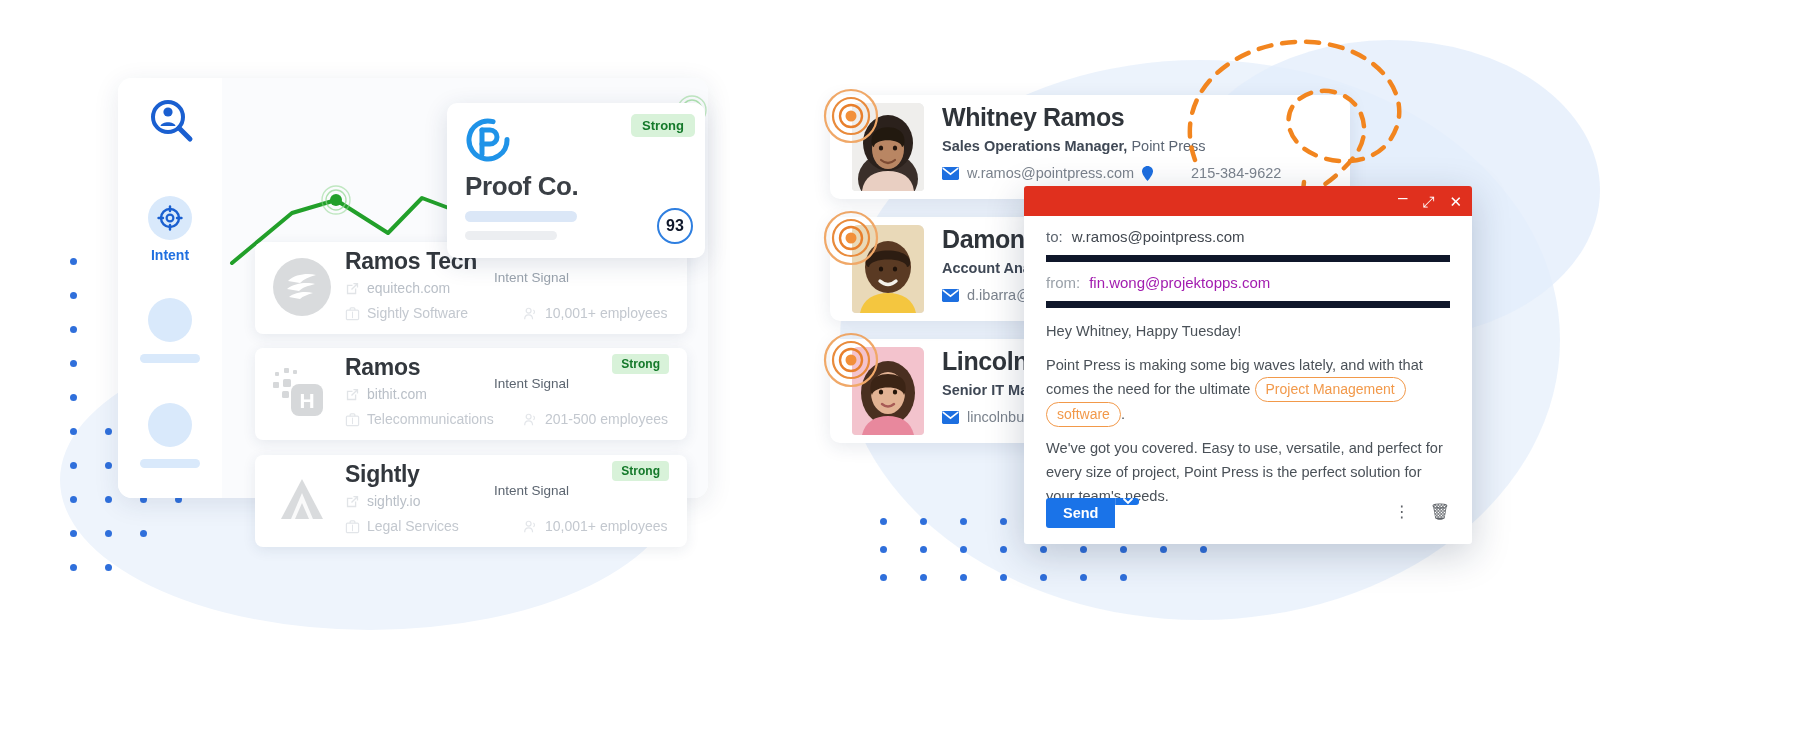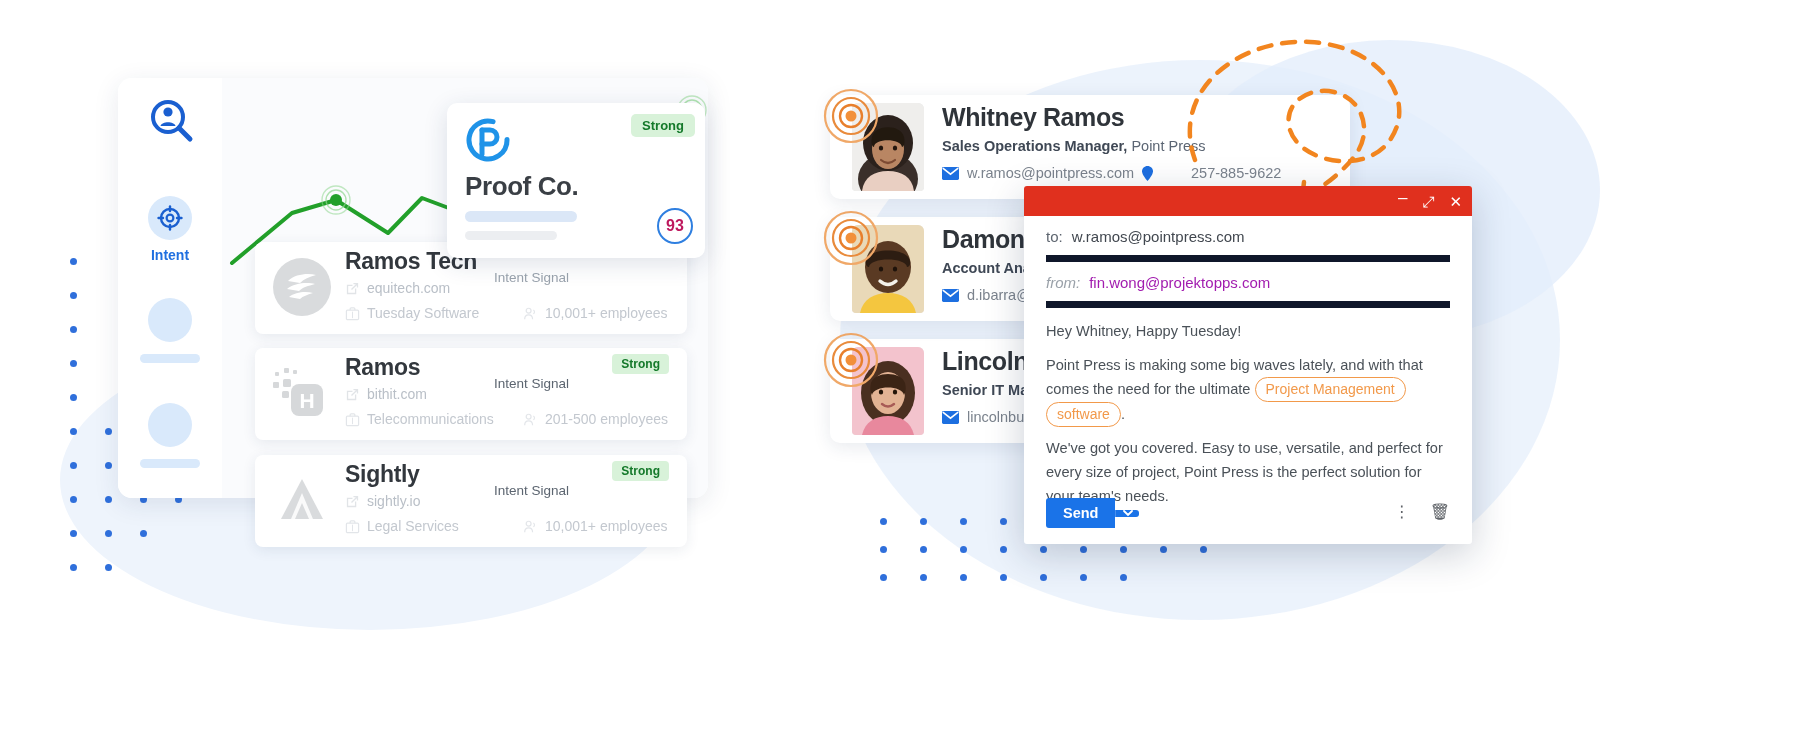--- a/index.html
+++ b/index.html
@@ -80,21 +80,21 @@
   .proof-bar1 { position:absolute; left:18px; top:108px; width:112px; height:11px; border-radius:6px; background:#dbe7f7; }
   .proof-bar2 { position:absolute; left:18px; top:128px; width:92px;  height:9px;  border-radius:6px; background:#eceef1; }
   .badge-strong {
     position:absolute; right:10px; top:11px;
     background:#d8f2d9; color:#14792a; font-size:13px; font-weight:700;
     padding:4px 11px; border-radius:5px;
   }
   .score-circle {
     position:absolute; right:12px; bottom:14px;
     width:36px; height:36px; border-radius:50%;
-    border:2px solid #2f7fe0; color:#be185d;
+    border:2px solid #2f7fe0; color:#0f172a;
     display:flex; align-items:center; justify-content:center;
     font-size:16px; font-weight:600;
   }
 
   
   .company-row {
     position:absolute; left:255px; width:432px; height:92px;
     background:#fff; border-radius:8px;
     box-shadow:0 3px 14px rgba(30,50,90,.09);
     z-index:5;
@@ -181,40 +181,40 @@
     display:flex; align-items:center; gap:15px; color:#fff;
   }
   .win-btns span { font-size:15px; line-height:1; cursor:default; }
   .wb-min { font-size:17px !important; position:relative; top:-4px; }
 
   .field {
     margin:0 22px; padding:12px 0 10px; border-bottom:7px solid #0f172a;
     font-size:15px; display:flex; align-items:flex-start; gap:9px;
   }
   .f-label { color:#5d656f; }
-  .f-label.grey { color:#9aa1a9;font-style:italic; }
+  .f-label.grey { color:#9aa1a9; }
   .f-value { color:#41474f; }
   .f-value.grey { color:#a21caf; }
 
   .body-txt {
     margin:0 22px; padding-top:12px;
     font-size:14.6px; line-height:1.62; color:#4a5158;
   }
   .body-txt p { margin-bottom:10px; }
   .tag {
     display:inline-block; border:1.4px solid #f2994a; color:#f2994a;
     border-radius:13px; padding:1px 10px; font-size:14px;
     line-height:1.5; white-space:nowrap;
   }
 
   .compose-foot {
     position:absolute; left:0; right:0; bottom:0; height:54px;
   }
   .send-wrap {
-    position:absolute; left:22px; top:8px; display:flex; align-items:center;
+    position:absolute; left:22px; top:8px; display:flex; align-items:flex-start;
   }
   .send-btn {
     background:#1a73e8; color:#fff; font-size:14.5px; font-weight:700;
     border:none; padding:7px 17px; border-radius:3px 0 0 3px; cursor:pointer;
   }
   .send-caret {
     background:#1a73e8; border-left:1px solid #4a90ee;
     border-radius:0 3px 3px 0; width:24px;
     display:flex; align-items:center; justify-content:center; cursor:pointer;
   }
@@ -351,21 +351,21 @@
         <path d="M9 2h5v5h-1.4V4.4L7.4 9.6 6.4 8.6l5.2-5.2H9z" fill="#c9ced5"></path>
       </svg>
       <span>equitech.com</span>
     </div>
     <div class="cr-meta">
       <svg class="icon-sq" viewBox="0 0 16 16">
         <rect x="1.5" y="4.5" width="13" height="10" rx="1.2" fill="none" stroke="#ccd1d8" stroke-width="1.3"></rect>
         <path d="M5.5 4.5V3a1 1 0 011-1h3a1 1 0 011 1v1.5" fill="none" stroke="#ccd1d8" stroke-width="1.3"></path>
         <line x1="8" y1="6" x2="8" y2="13" stroke="#ccd1d8" stroke-width="1.1"></line>
       </svg>
-      <span>Tuesday Software</span>
+      <span>Sightly Software</span>
     </div>
     <div class="cr-emp">
       <svg class="icon-sq" viewBox="0 0 16 16">
         <circle cx="6" cy="5" r="2.6" fill="none" stroke="#ccd1d8" stroke-width="1.3"></circle>
         <path d="M1.8 14c0-3 2-4.6 4.2-4.6S10.2 11 10.2 14" fill="none" stroke="#ccd1d8" stroke-width="1.3"></path>
         <path d="M11 4.2a2.4 2.4 0 010 4.2" fill="none" stroke="#ccd1d8" stroke-width="1.2"></path>
       </svg>
       <span>10,001+ employees</span>
     </div>
     <div class="cr-signal fade">Intent Signal</div>
@@ -487,21 +487,21 @@
       <div class="c-contact">
         <svg class="mail-ico" viewBox="0 0 17 13">
           <rect width="17" height="13" rx="1.4" fill="#1d6fe0"></rect>
           <path d="M0.8 1.2L8.5 7.2 16.2 1.2" fill="none" stroke="#fff" stroke-width="1.6"></path>
         </svg>
         <span>w.ramos@pointpress.com</span>
         <svg width="11" height="15" viewBox="0 0 11 15">
           <path d="M5.5 0C2.5 0 0 2.3 0 5.2 0 9 5.5 15 5.5 15S11 9 11 5.2C11 2.3 8.5 0 5.5 0z" fill="#1d6fe0"></path>
         </svg>
         <span class="phone-gap"></span>
-        <span>257-885-9622</span>
+        <span>215-384-9622</span>
       </div>
     </div>
 
     <div class="contact-card cc-2">
       <svg class="pulse" viewBox="0 0 58 58">
         <circle cx="29" cy="29" r="26" fill="none" stroke="#f0a868" stroke-width="2.2"></circle>
         <circle cx="29" cy="29" r="18" fill="none" stroke="#e98b3c" stroke-width="2.2"></circle>
         <circle cx="29" cy="29" r="11" fill="none" stroke="#e87f2c" stroke-width="2.4"></circle>
         <circle cx="29" cy="29" r="5.5" fill="#f2903a"></circle>
       </svg>

